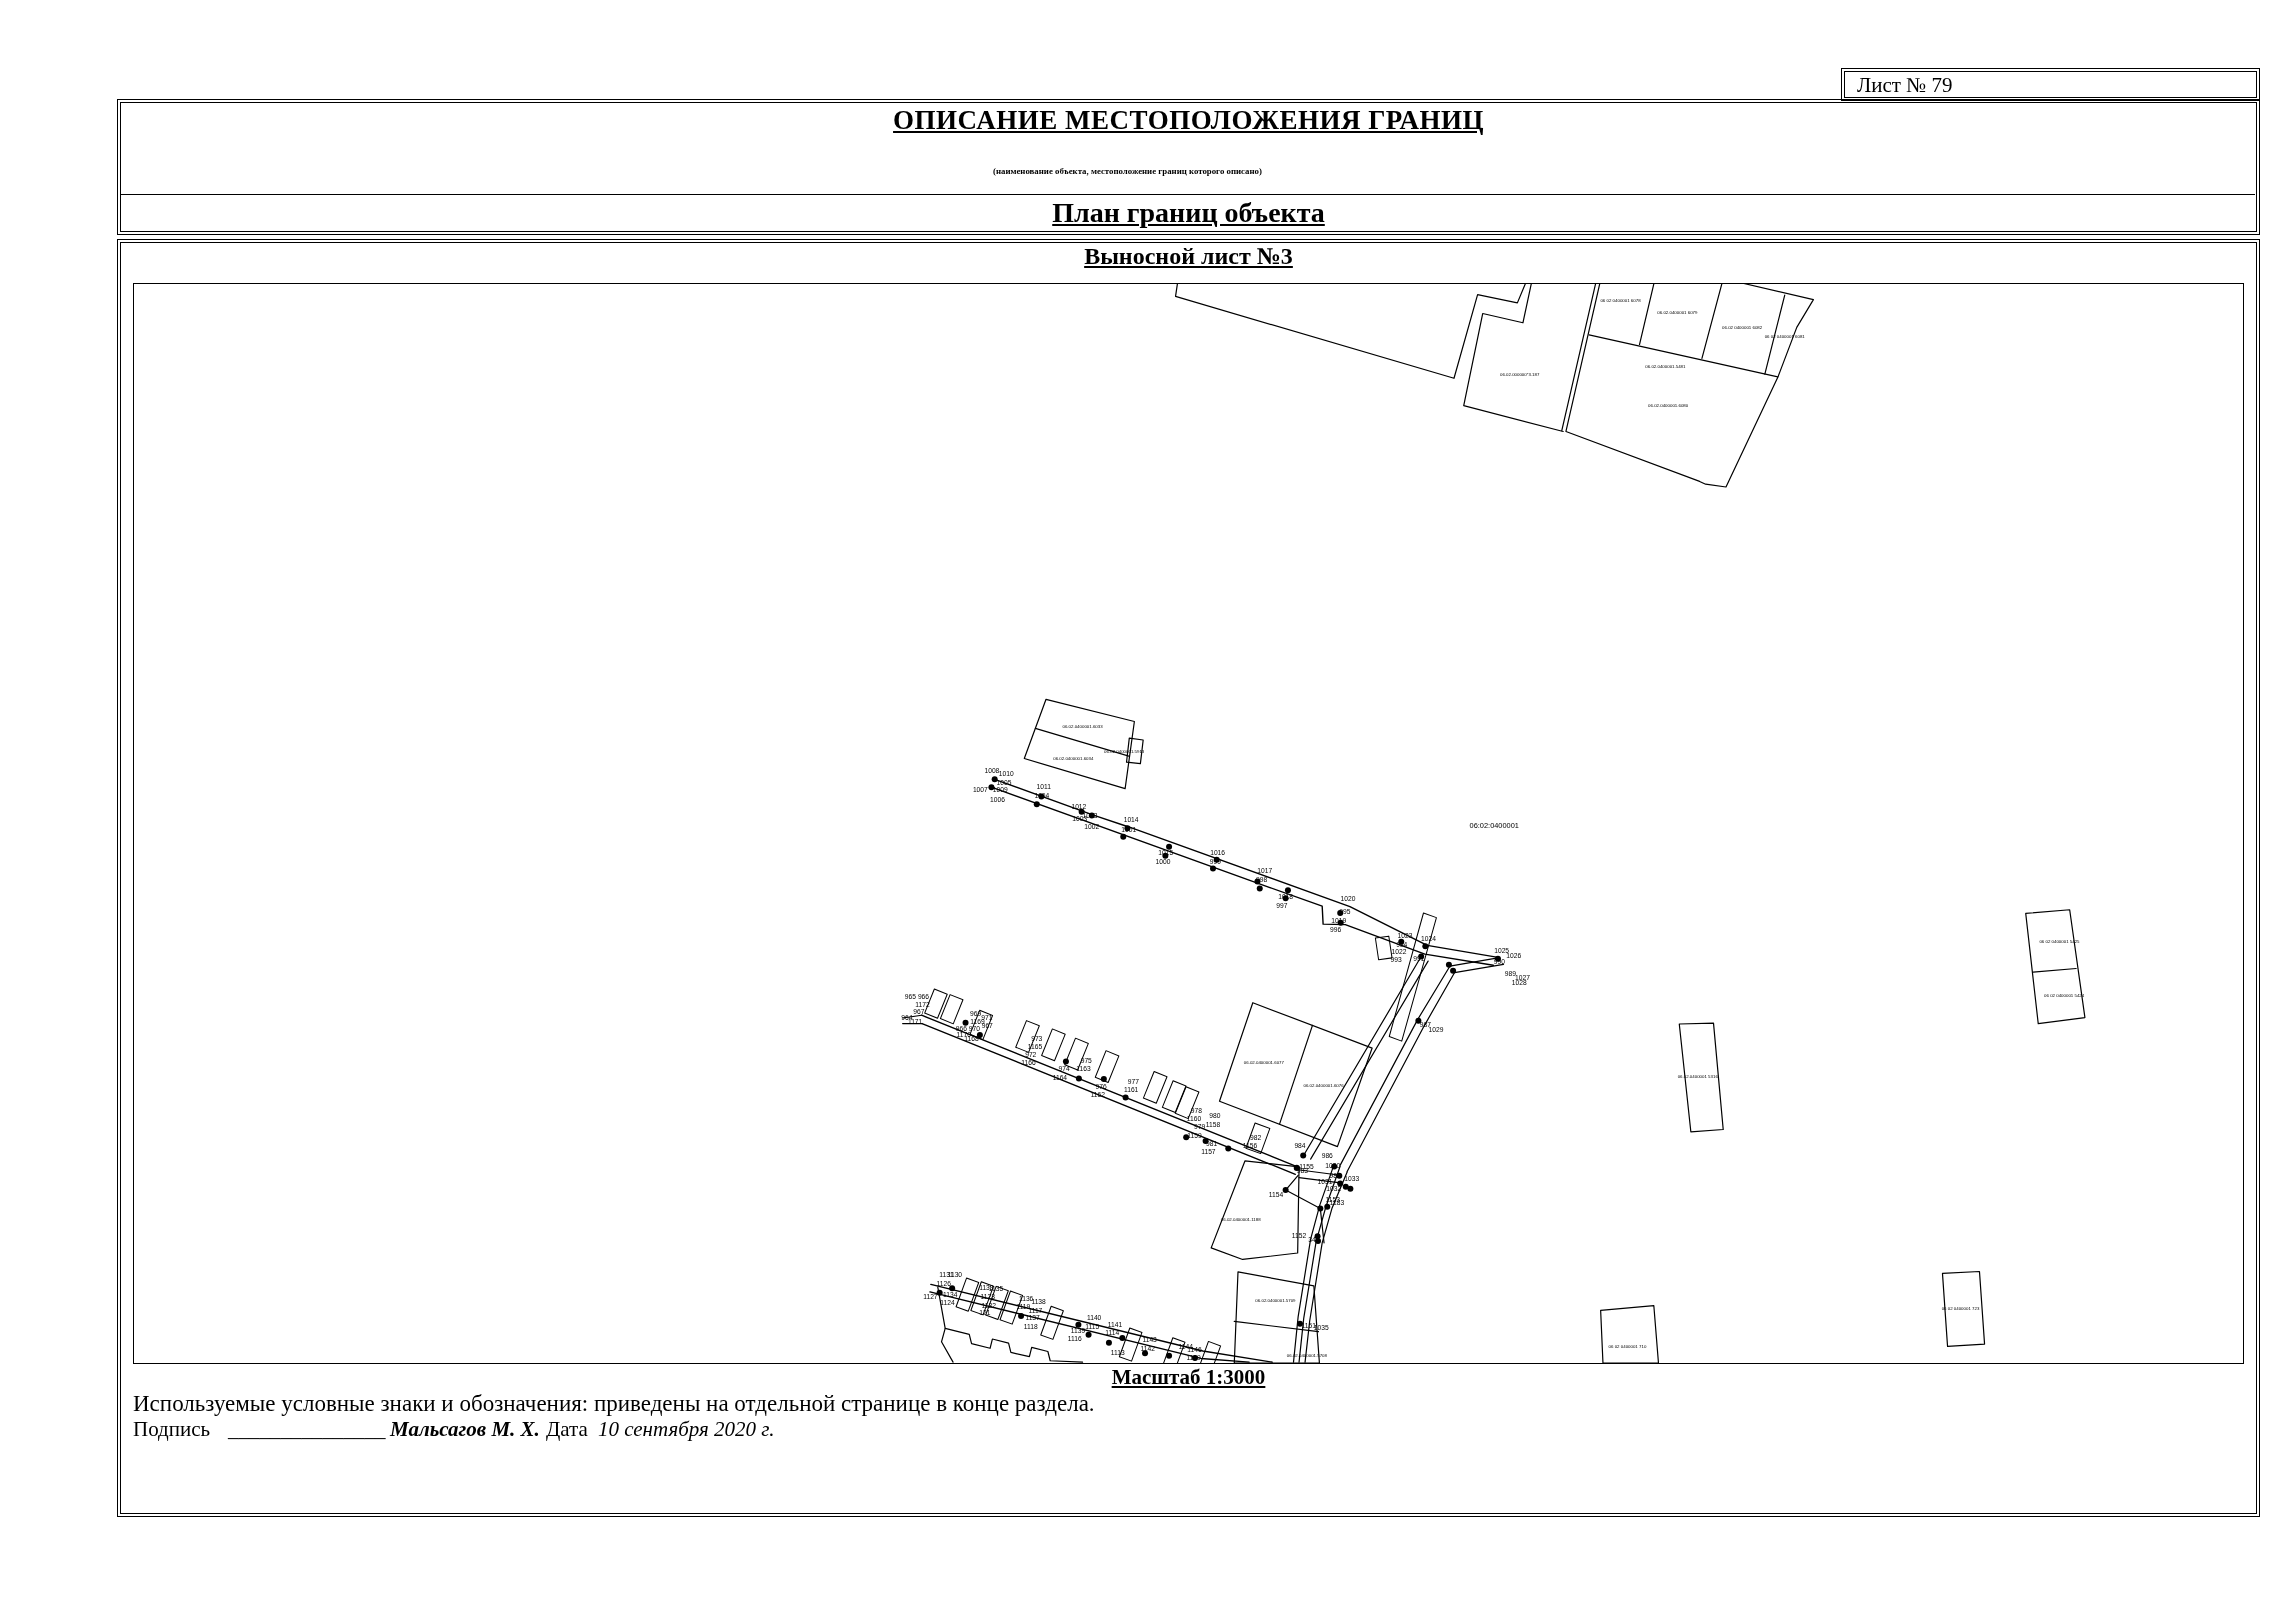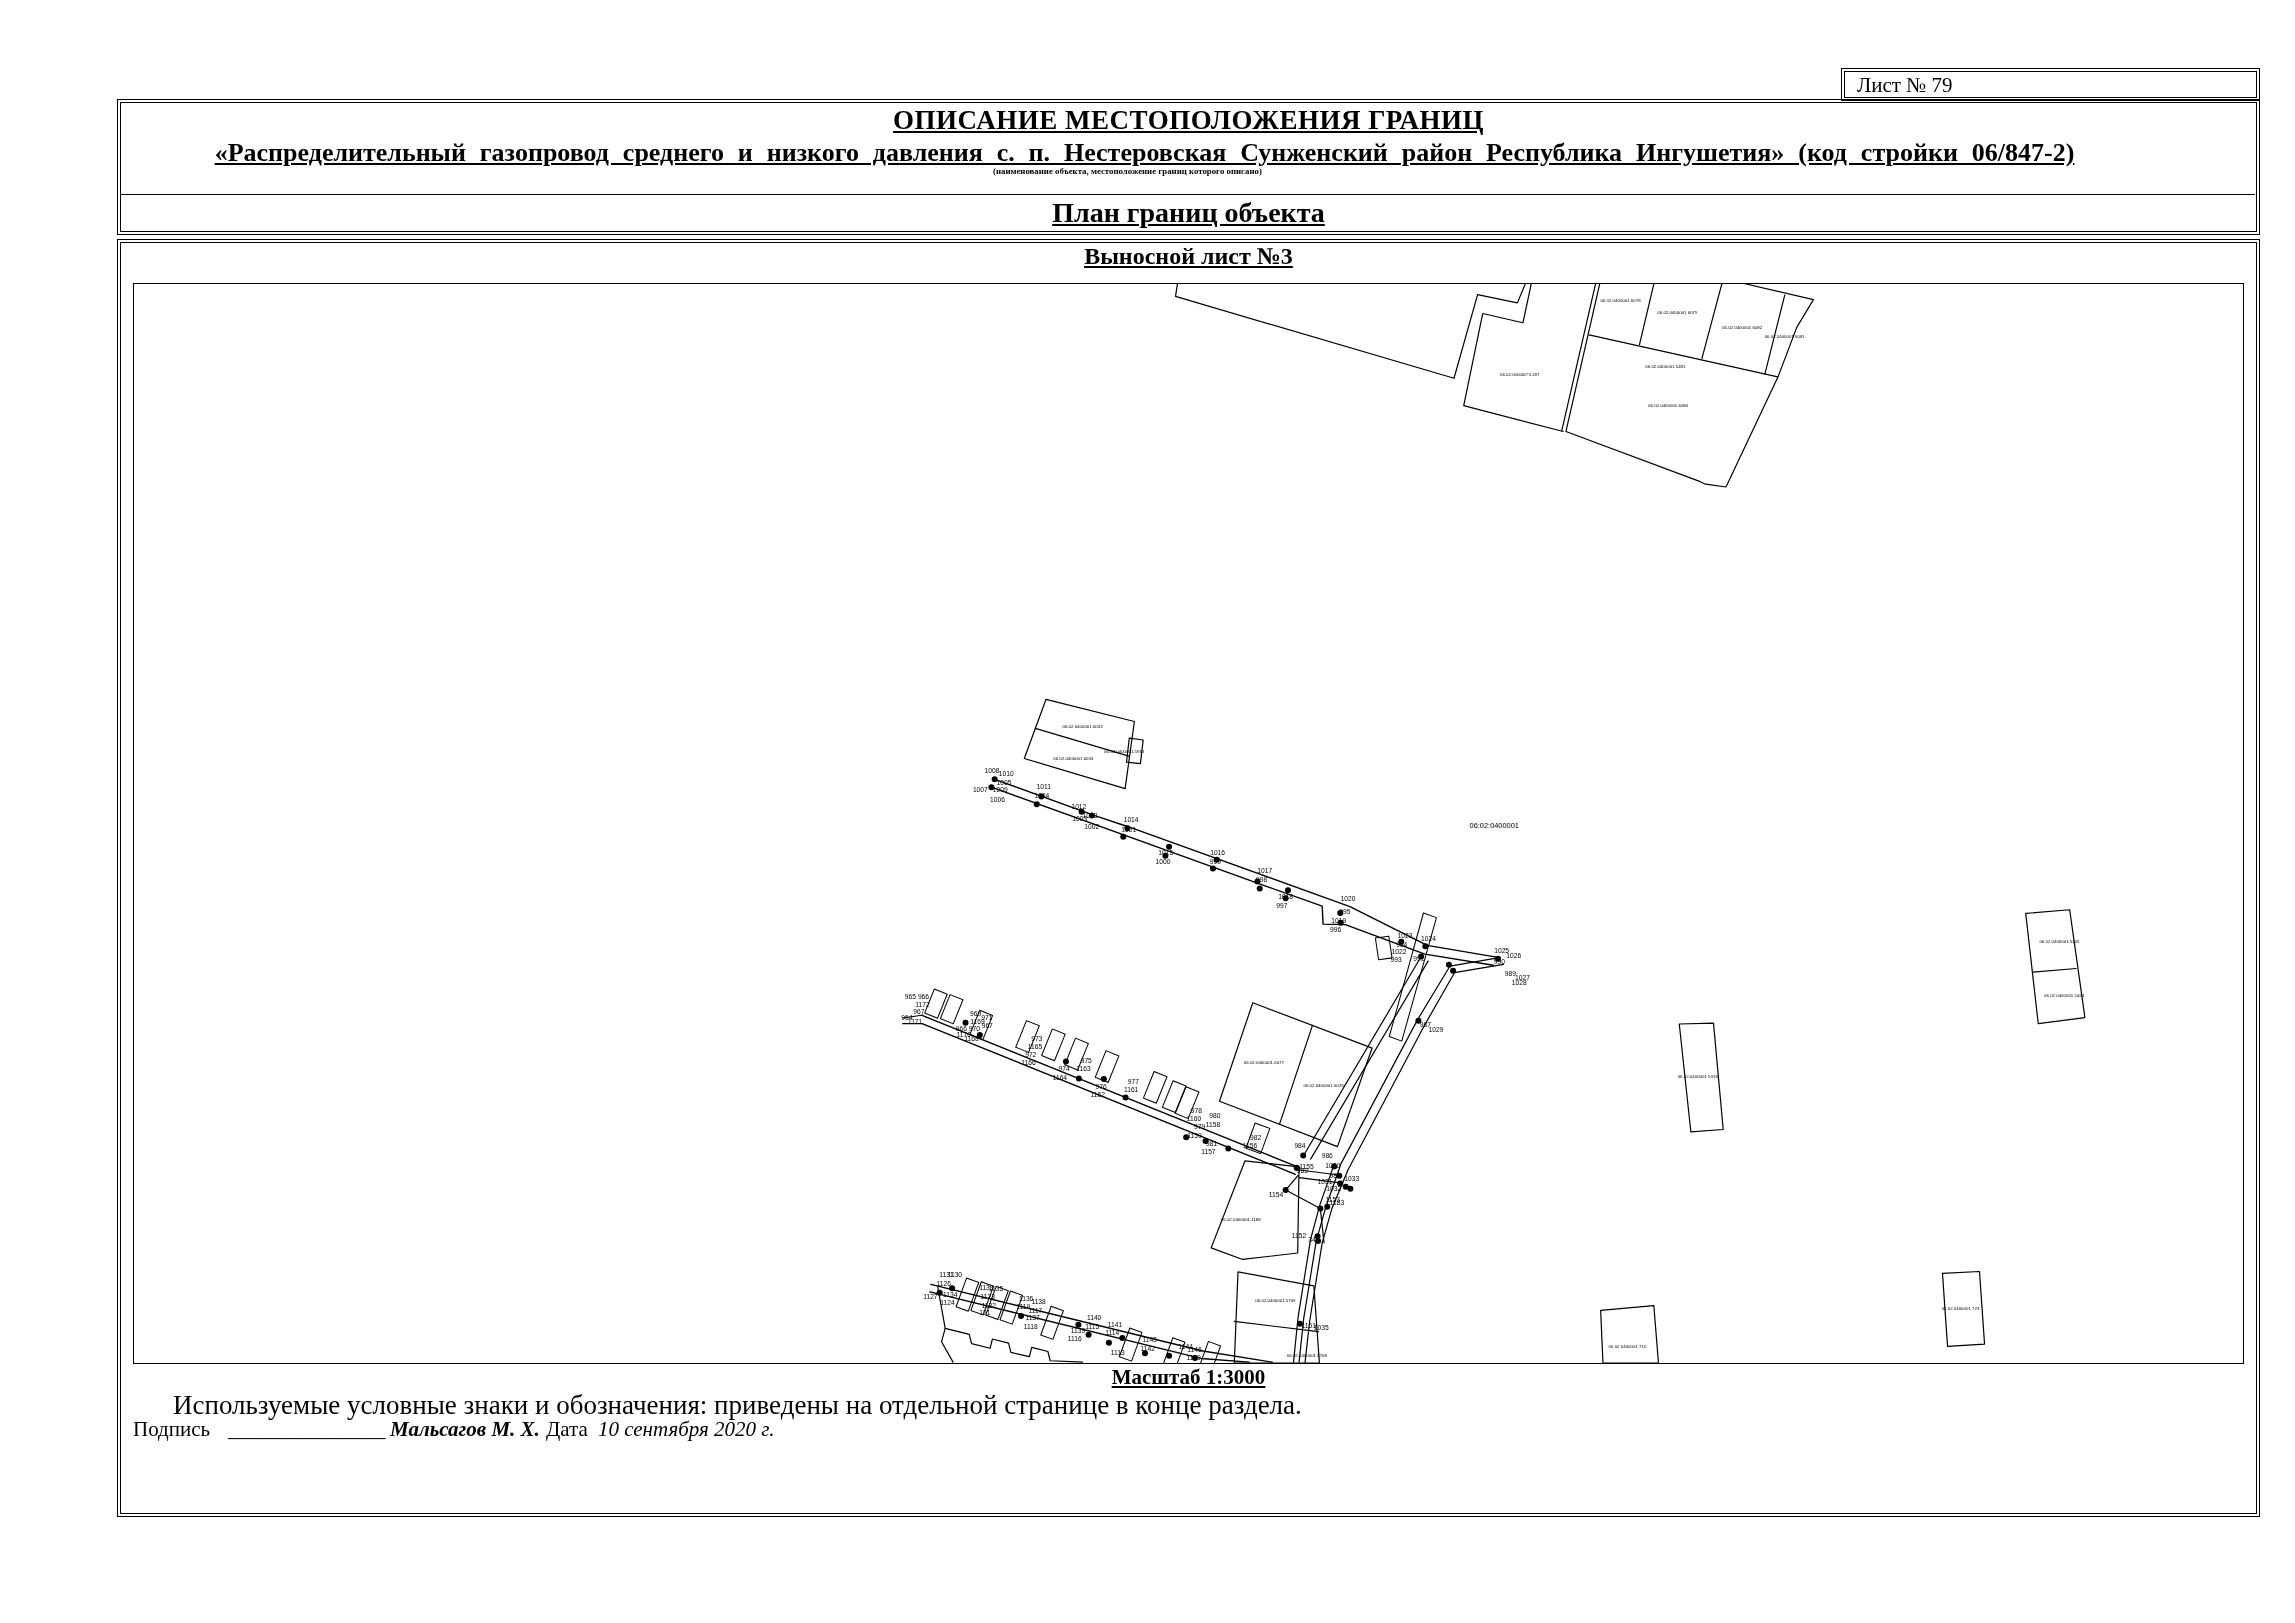--- a/index.html
+++ b/index.html
@@ -16,21 +16,20 @@
 
   <div class="abs" style="left:1841px;top:68px;width:419px;height:33px;border:1.4px solid #000;box-sizing:border-box;padding-left:48px;">
     <div style="position:absolute;left:1.9px;top:1.9px;right:1.9px;bottom:1.9px;border:0.9px solid #000;"></div>
     <div class="abs" style="left:15px;top:6px;font-size:21px;">Лист № 79</div>
   </div>
 
   <div class="abs" style="left:117px;top:99px;width:2143px;height:136px;border:1.4px solid #000;box-sizing:border-box;">
     <div class="inner"></div>
   </div>
   <div class="abs ctr b" style="left:117px;top:107px;width:2143px;font-size:27px;letter-spacing:0.5px;">ОПИСАНИЕ МЕСТОПОЛОЖЕНИЯ ГРАНИЦ</div>
-  <div class="abs ctr b" style="left:73px;top:140px;width:2143px;font-size:26px;word-spacing:7.4px;">«Распределительный газопровод среднего и низкого давления с. п. Нестеровская Сунженский район Республика Ингушетия» (код стройки 06/847-2)</div>
   <div class="abs b" style="left:993px;top:167px;font-size:8.8px;">(наименование объекта, местоположение границ которого описано)</div>
   <div class="abs" style="left:121px;top:194px;width:2134px;height:1.4px;background:#000;"></div>
   <div class="abs ctr b" style="left:117px;top:199px;width:2143px;font-size:28px;">План границ объекта</div>
 
   <div class="abs" style="left:117px;top:239px;width:2143px;height:1278px;border:1.4px solid #000;box-sizing:border-box;">
     <div class="inner"></div>
   </div>
   <div class="abs ctr b" style="left:117px;top:244px;width:2143px;font-size:24px;">Выносной лист №3</div>
 
   <div class="abs" style="left:133px;top:283px;width:2111px;height:1081px;border:1.9px solid #000;box-sizing:border-box;"></div>
@@ -350,21 +349,21 @@
 <text x="4452" y="2037">06 02 0400001 5425</text>
 <text x="4462" y="2154">06 02 0400001 5424</text>
 <text x="4238" y="2832">06 02 0400001 723</text>
 <text x="3518" y="2914">06 02 0400001 710</text>
 </g>
 <text x="3230" y="1789" fill="#000" stroke="none" font-family="Liberation Sans, sans-serif" font-size="16" text-anchor="middle">06:02:0400001</text>
 </svg>
 
   <div class="abs ctr b" style="left:117px;top:1367px;width:2143px;font-size:21px;">Масштаб 1:3000</div>
 
-  <div class="abs" style="left:133px;top:1392px;font-size:27px;margin-left:40px;">Используемые условные знаки и обозначения: приведены на отдельной странице в конце раздела.</div>
+  <div class="abs" style="left:133px;top:1392px;font-size:23px;">Используемые условные знаки и обозначения: приведены на отдельной странице в конце раздела.</div>
   <div class="abs" style="left:133px;top:1419px;font-size:21px;">Подпись</div>
   <div class="abs" style="left:228px;top:1419px;font-size:21px;">_______________</div>
   <div class="abs" style="left:390px;top:1419px;font-size:21px;font-style:italic;font-weight:bold;">Мальсагов М. Х.</div>
   <div class="abs" style="left:546px;top:1419px;font-size:21px;">Дата</div>
   <div class="abs" style="left:598px;top:1419px;font-size:21px;font-style:italic;">10 сентября 2020 г.</div>
 
 </div>
 
 
 </body></html>

